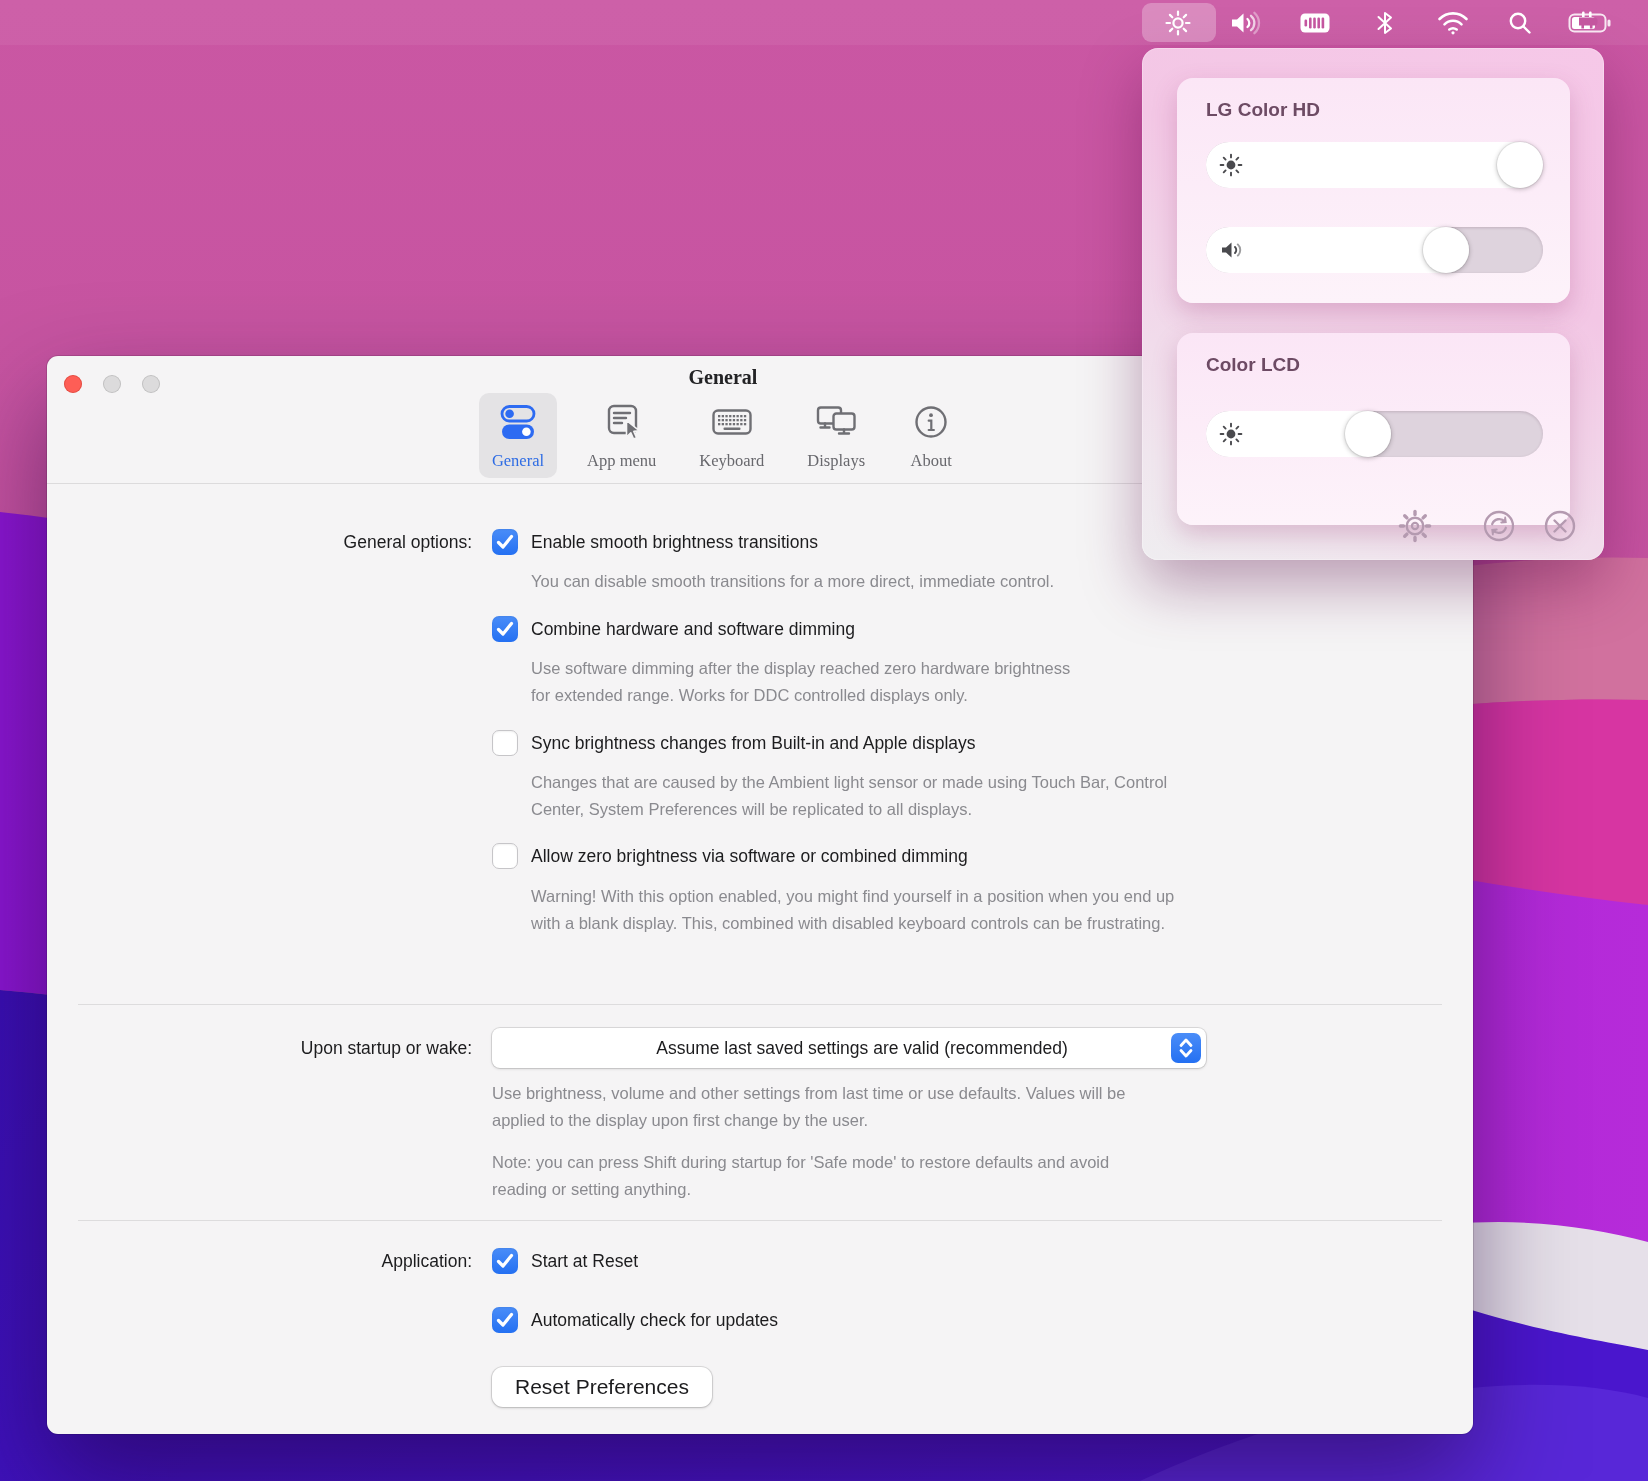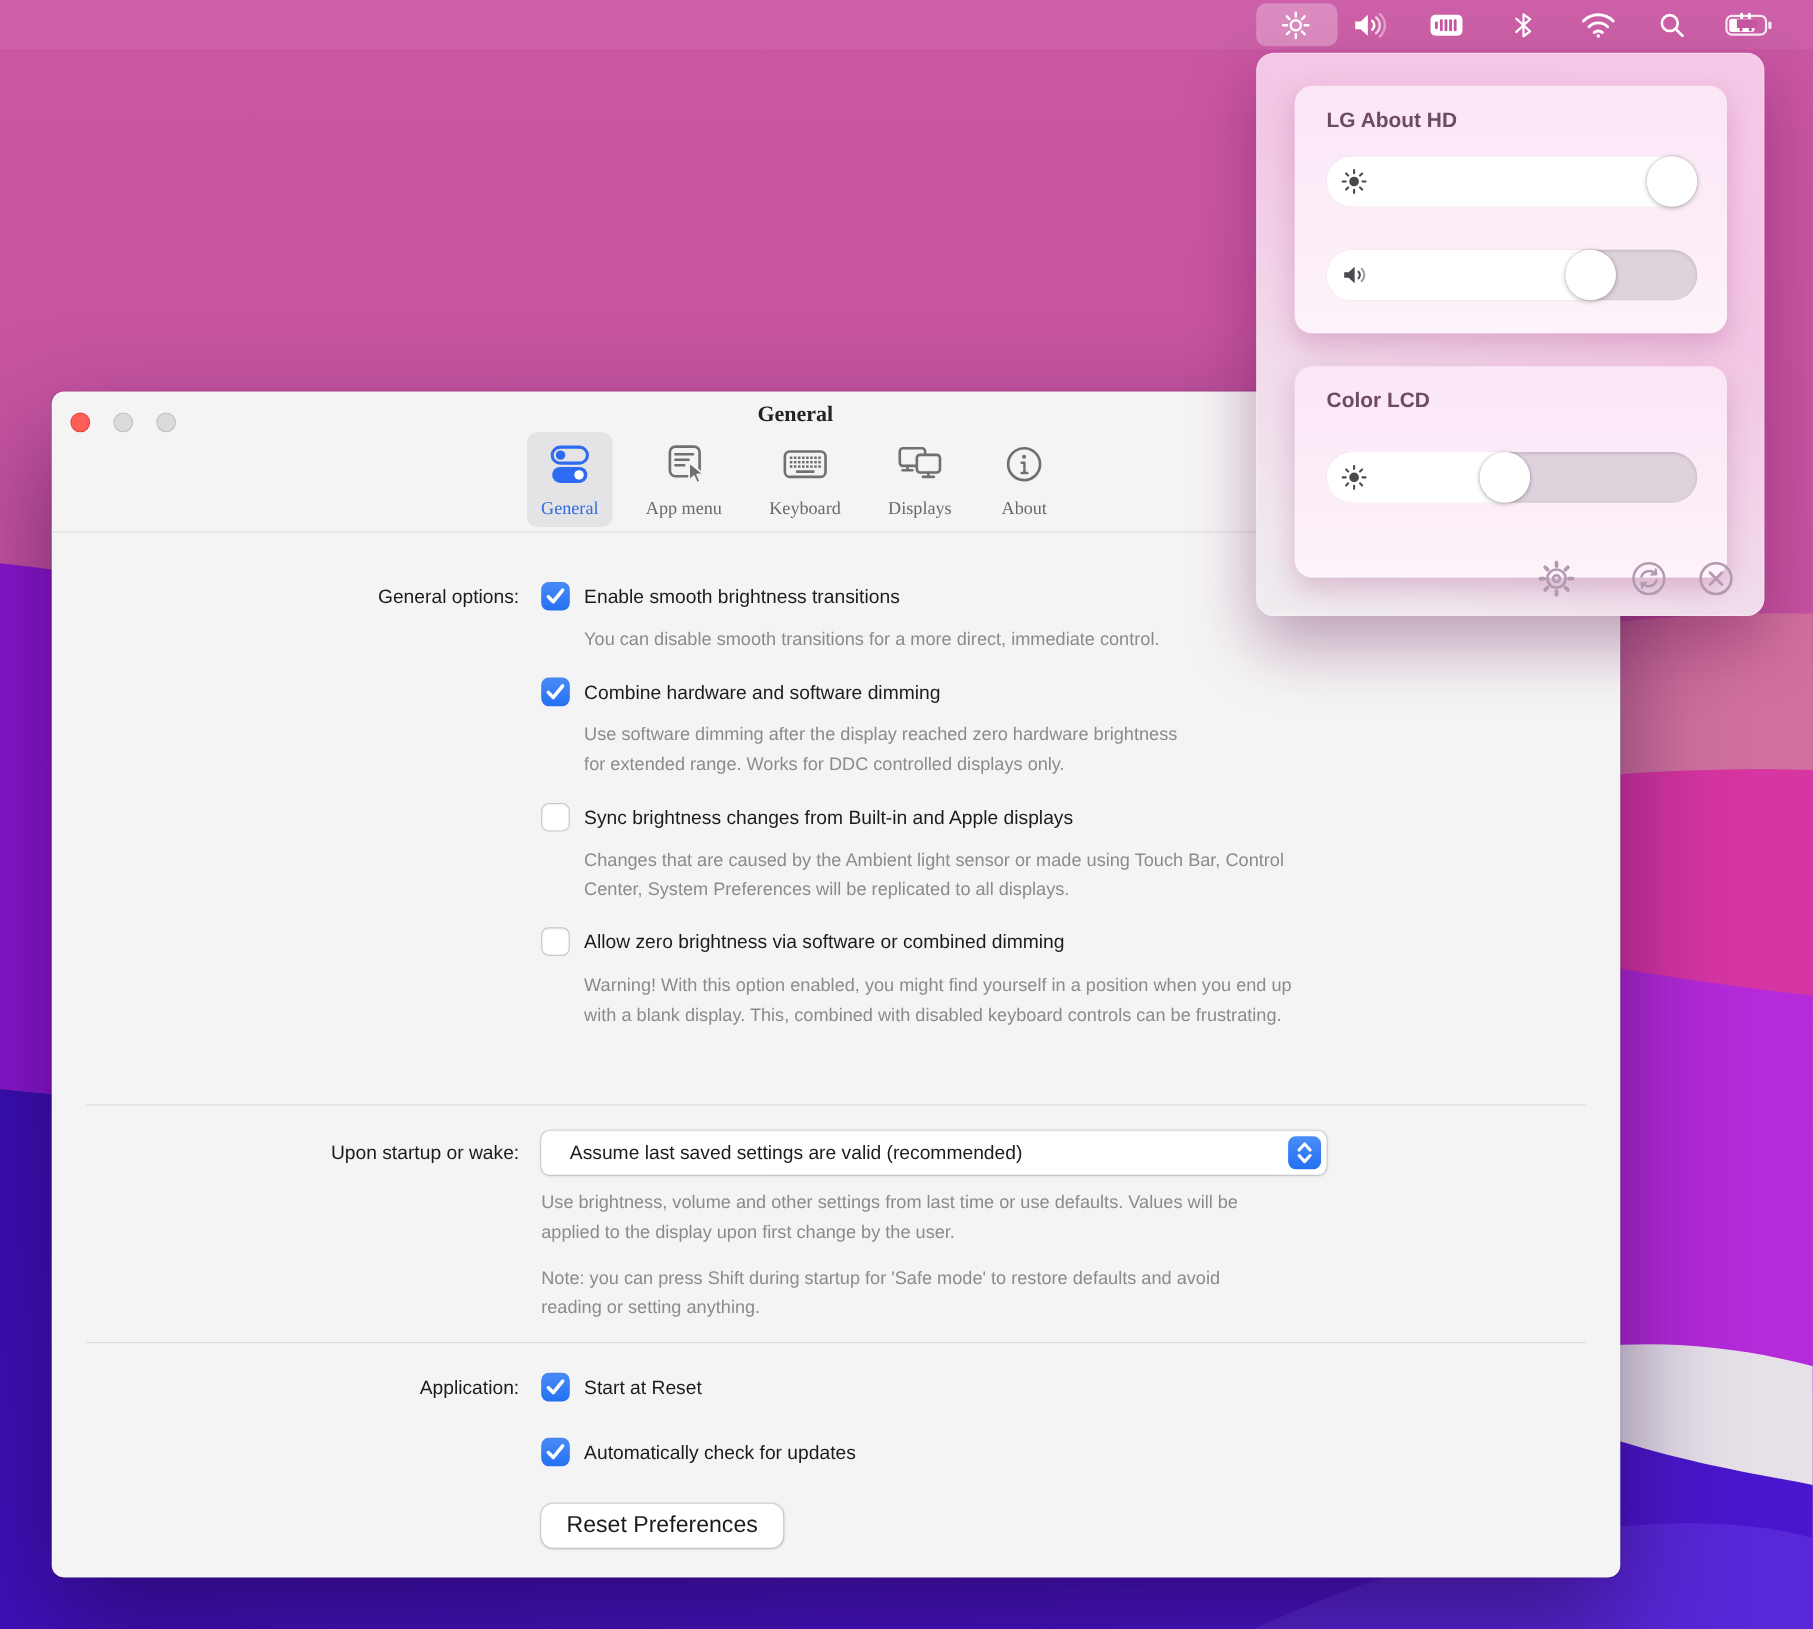--- a/index.html
+++ b/index.html
@@ -65,21 +65,21 @@
   .cb{width:26px;height:26px;border-radius:7px;background:#fff;flex:none;box-sizing:border-box;
       border:1px solid #c6c5c8;box-shadow:inset 0 1px 2px rgba(0,0,0,0.06);position:relative;}
   .cb .mark{display:none;position:absolute;inset:0;}
   .cb.checked{background:linear-gradient(180deg,#4a8df8,#2470f2);border:none;}
   .cb.checked .mark{display:block;}
   .cbl{font-size:17.5px;color:#1c1c1e;}
   .help{margin-left:39px;font-size:16.5px;line-height:27px;color:#8a8a8f;white-space:pre-line;}
   .divider{height:1px;background:#dddcdd;}
   .dropdown{display:inline-flex;align-items:center;height:40px;width:714px;box-sizing:border-box;
             background:#fff;border-radius:8px;padding-left:26px;position:relative;
-            box-shadow:0 0 0 1px rgba(0,0,0,0.10), 0 1px 3px rgba(0,0,0,0.15);}
+            box-shadow:0 0 0 1px rgba(0,0,0,0.10), 0 1px 3px rgba(0,0,0,0.15);justify-content:center;}
   .dropdown .dtext{font-size:17.5px;color:#1c1c1e;}
   .stepper{position:absolute;right:5px;top:5px;width:30px;height:30px;border-radius:7px;
            background:linear-gradient(180deg,#4a8df8,#2470f2);display:flex;align-items:center;justify-content:center;}
   .reset-btn{display:inline-block;height:40px;line-height:40px;padding:0 23px;background:#fff;border-radius:11px;
              font-size:21px;color:#1c1c1e;
              box-shadow:0 0 0 1px rgba(0,0,0,0.10), 0 1px 3px rgba(0,0,0,0.18);}
 </style>
 </head>
 <body>
 
@@ -377,21 +377,21 @@
           </div>
         </div>
       </div>
 
     </div>
   </div>
 
   <div class="popover">
 
     <div class="card card1">
-      <div class="card-title">LG About HD</div>
+      <div class="card-title">LG Color HD</div>
 
       <div class="slider s1">
         <div class="fill" style="width: 100%;"></div>
         <span class="sicon">
           <svg width="24" height="24" viewBox="0 0 24 24">
             <circle cx="12" cy="12" r="4.4" fill="#4a4a4e"></circle>
             <g stroke="#4a4a4e" stroke-width="1.9" stroke-linecap="round">
               <path d="M12,1.6 V4.4 M12,19.6 V22.4 M1.6,12 H4.4 M19.6,12 H22.4 M4.7,4.7 L6.6,6.6 M17.4,17.4 L19.3,19.3 M4.7,19.3 L6.6,17.4 M17.4,6.6 L19.3,4.7"></path>
             </g>
           </svg>

